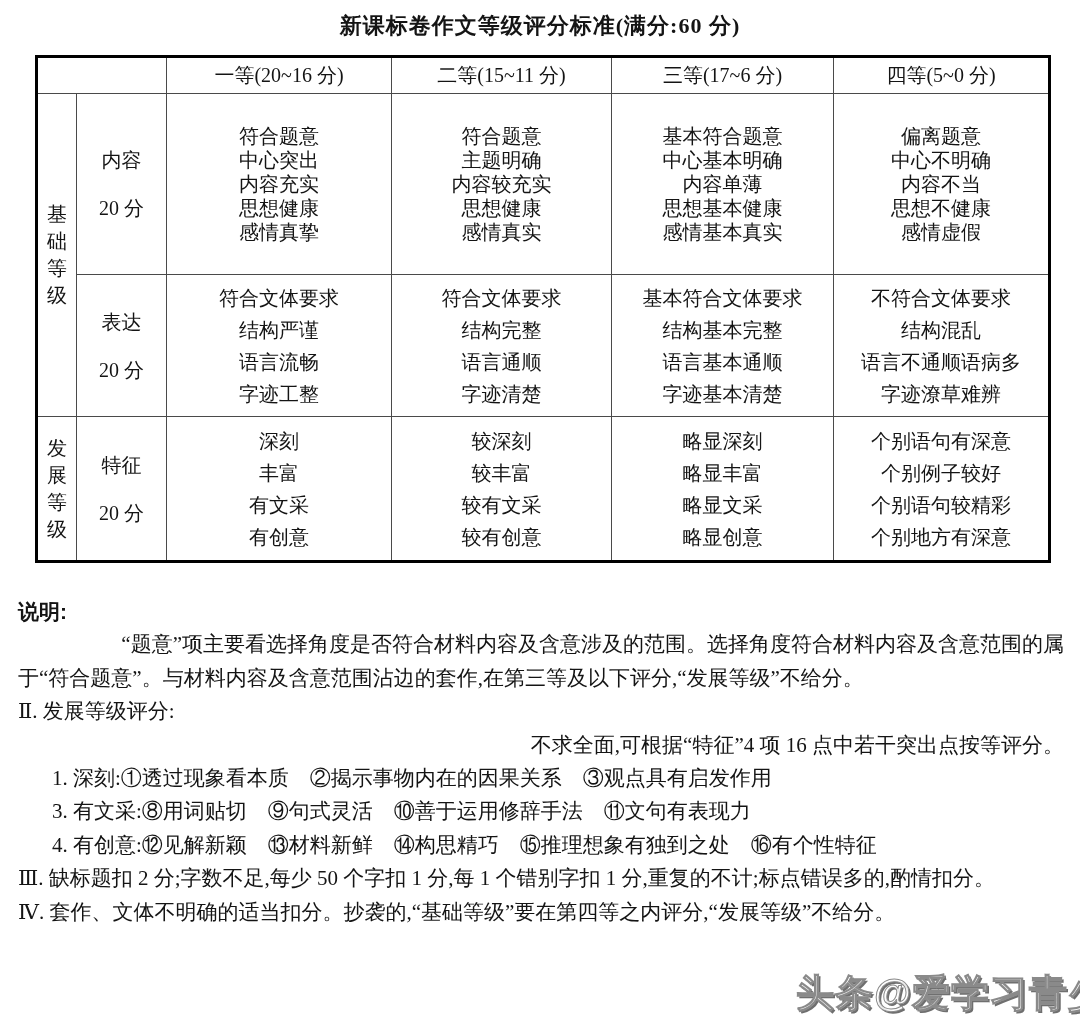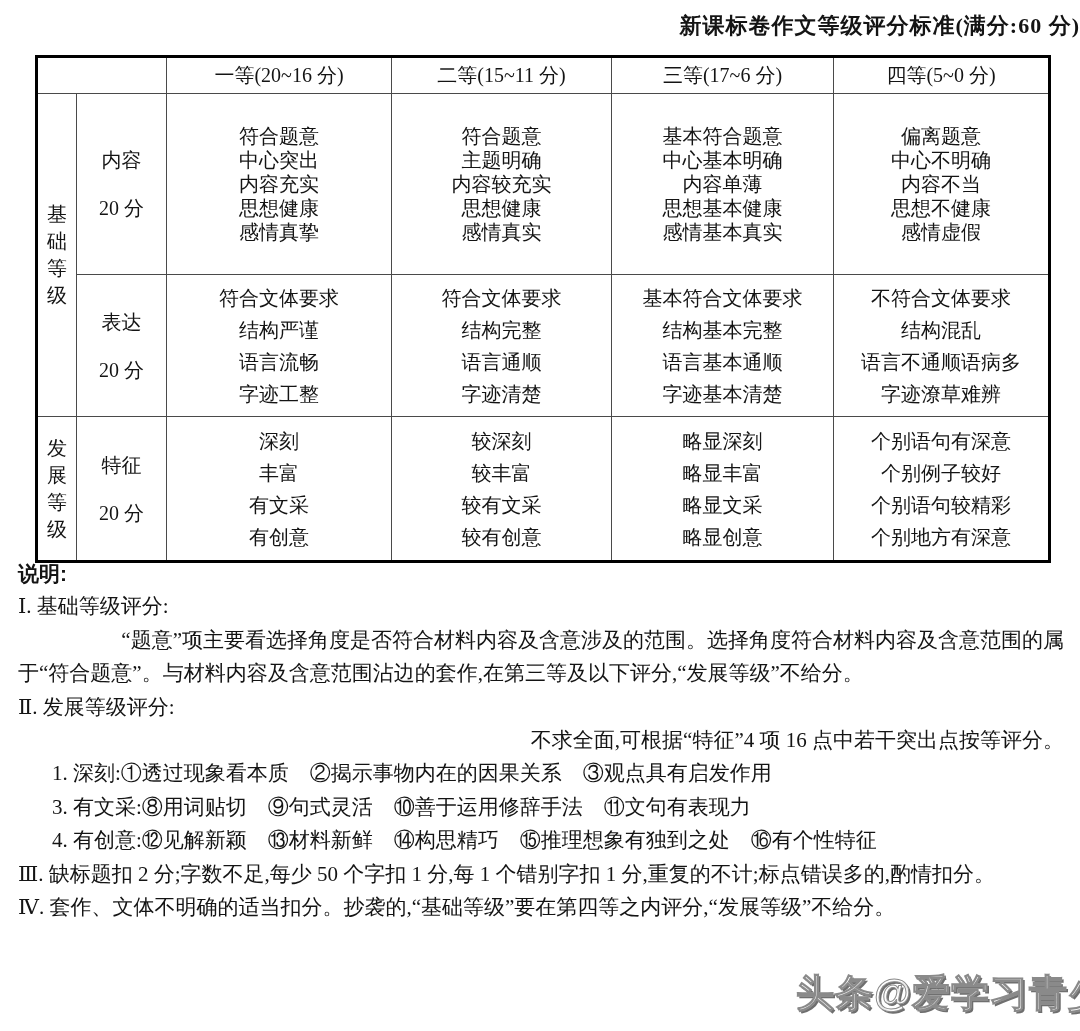--- a/index.html
+++ b/index.html
@@ -8,21 +8,21 @@
     position: relative;
     background: #ffffff;
     color: #141414;
     font-family: "Liberation Serif", "DejaVu Serif", serif;
     overflow: hidden;
   }
   .doc-title {
     position: absolute;
     top: 11px; left: 0;
     width: 100%;
-    text-align: right;
+    text-align: center;
     font-size: 22px;
     font-weight: bold;
     letter-spacing: 1px;
   }
   table.grade-table {
     position: absolute;
     left: 35px; top: 55px;
     width: 1013px; height: 505px;
     border-collapse: collapse;
     table-layout: fixed;
@@ -43,21 +43,21 @@
   tr.r1 td.cell { line-height: 24px; }
   td.sub { white-space: pre-line; line-height: 48px; font-size: 20px; }
   td.vlabel {
     white-space: pre-line;
     line-height: 27px;
     font-size: 19px;
     letter-spacing: 0;
   }
   .notes {
     position: absolute;
-    left: 18px; top: 557px;
+    left: 18px; top: 595px;
     width: 1046px;
     font-size: 21px;
     line-height: 33.4px;
   }
   .notes .heading {
     font-family: "Liberation Sans", "DejaVu Sans", sans-serif;
     font-weight: bold;
     font-size: 21px;
   }
   .note-line { white-space: nowrap; }
@@ -169,21 +169,20 @@
     <td class="cell">个别语句有深意
 个别例子较好
 个别语句较精彩
 个别地方有深意</td>
   </tr>
 </tbody>
   </table>
 
 <div class="notes">
   <div class="note-line heading">说明:</div>
-  <div class="note-line ind0">Ⅰ. 基础等级评分:</div>
   <div class="note-line ind2">“题意”项主要看选择角度是否符合材料内容及含意涉及的范围。选择角度符合材料内容及含意范围的属</div>
   <div class="note-line ind0">于“符合题意”。与材料内容及含意范围沾边的套作,在第三等及以下评分,“发展等级”不给分。</div>
   <div class="note-line ind0">Ⅱ. 发展等级评分:</div>
   <div class="note-line ind2">不求全面,可根据“特征”4 项 16 点中若干突出点按等评分。</div>
   <div class="note-line ind1">1. 深刻:①透过现象看本质　②揭示事物内在的因果关系　③观点具有启发作用</div>
   <div class="note-line ind1">3. 有文采:⑧用词贴切　⑨句式灵活　⑩善于运用修辞手法　⑪文句有表现力</div>
   <div class="note-line ind1">4. 有创意:⑫见解新颖　⑬材料新鲜　⑭构思精巧　⑮推理想象有独到之处　⑯有个性特征</div>
   <div class="note-line ind0">Ⅲ. 缺标题扣 2 分;字数不足,每少 50 个字扣 1 分,每 1 个错别字扣 1 分,重复的不计;标点错误多的,酌情扣分。</div>
   <div class="note-line ind0">Ⅳ. 套作、文体不明确的适当扣分。抄袭的,“基础等级”要在第四等之内评分,“发展等级”不给分。</div>
 </div>

